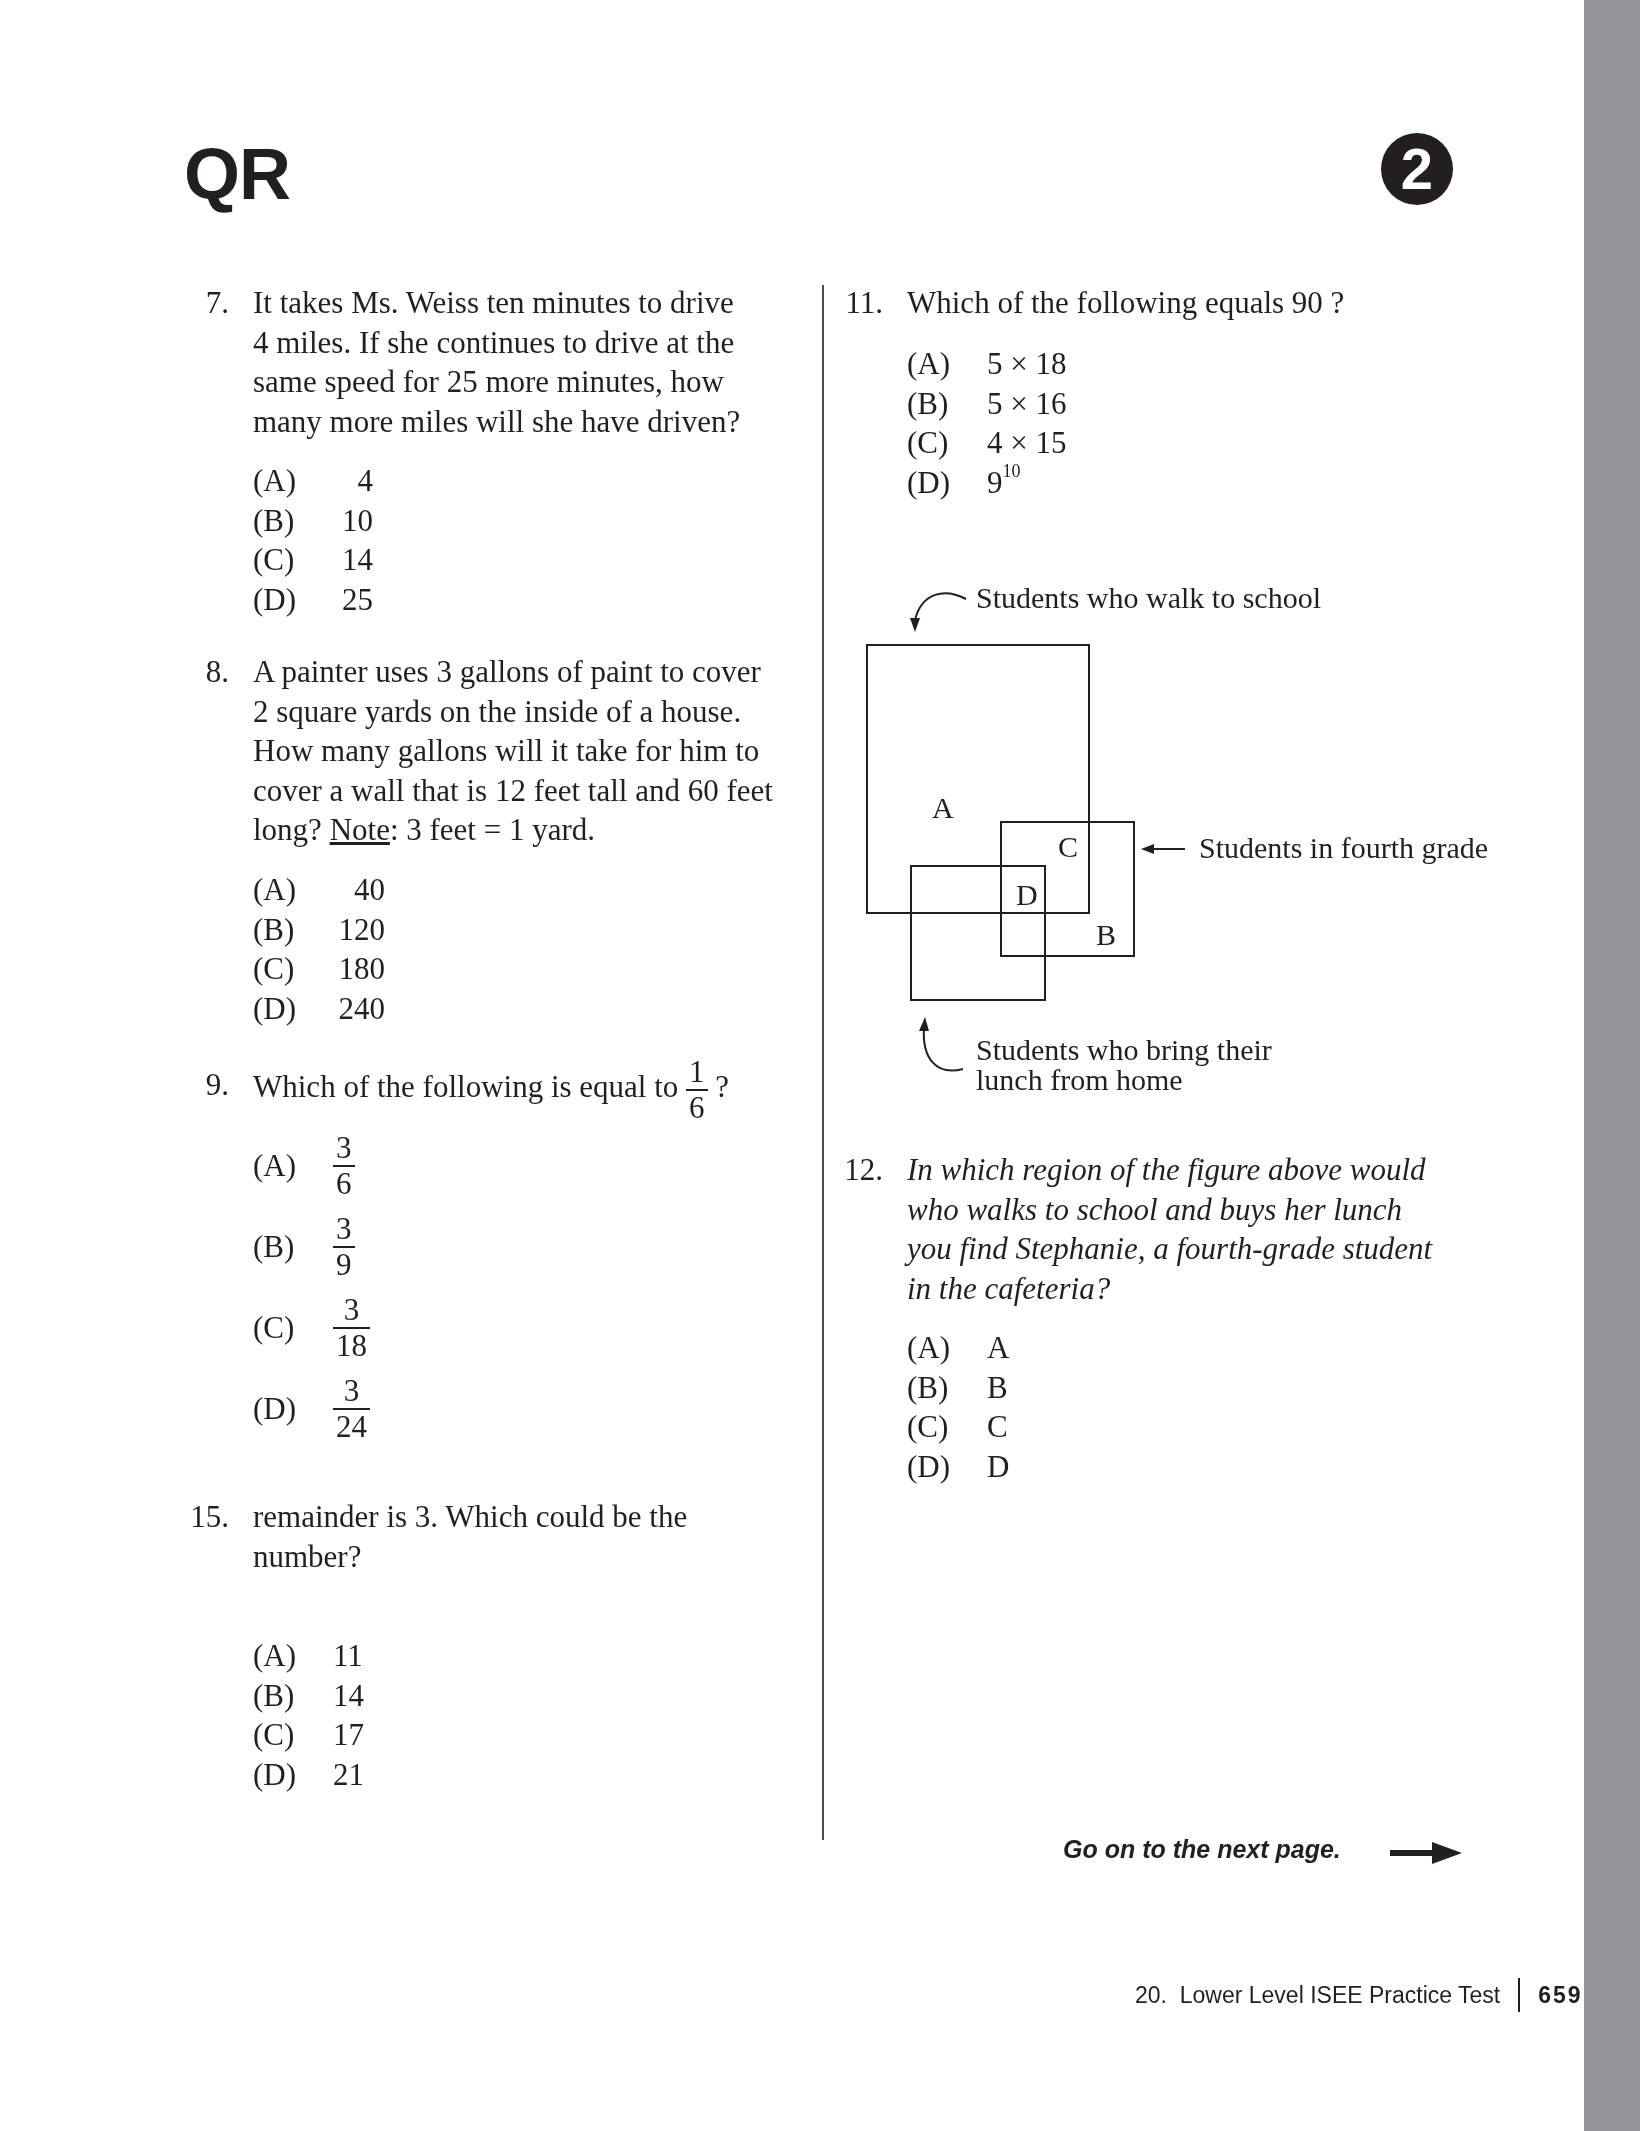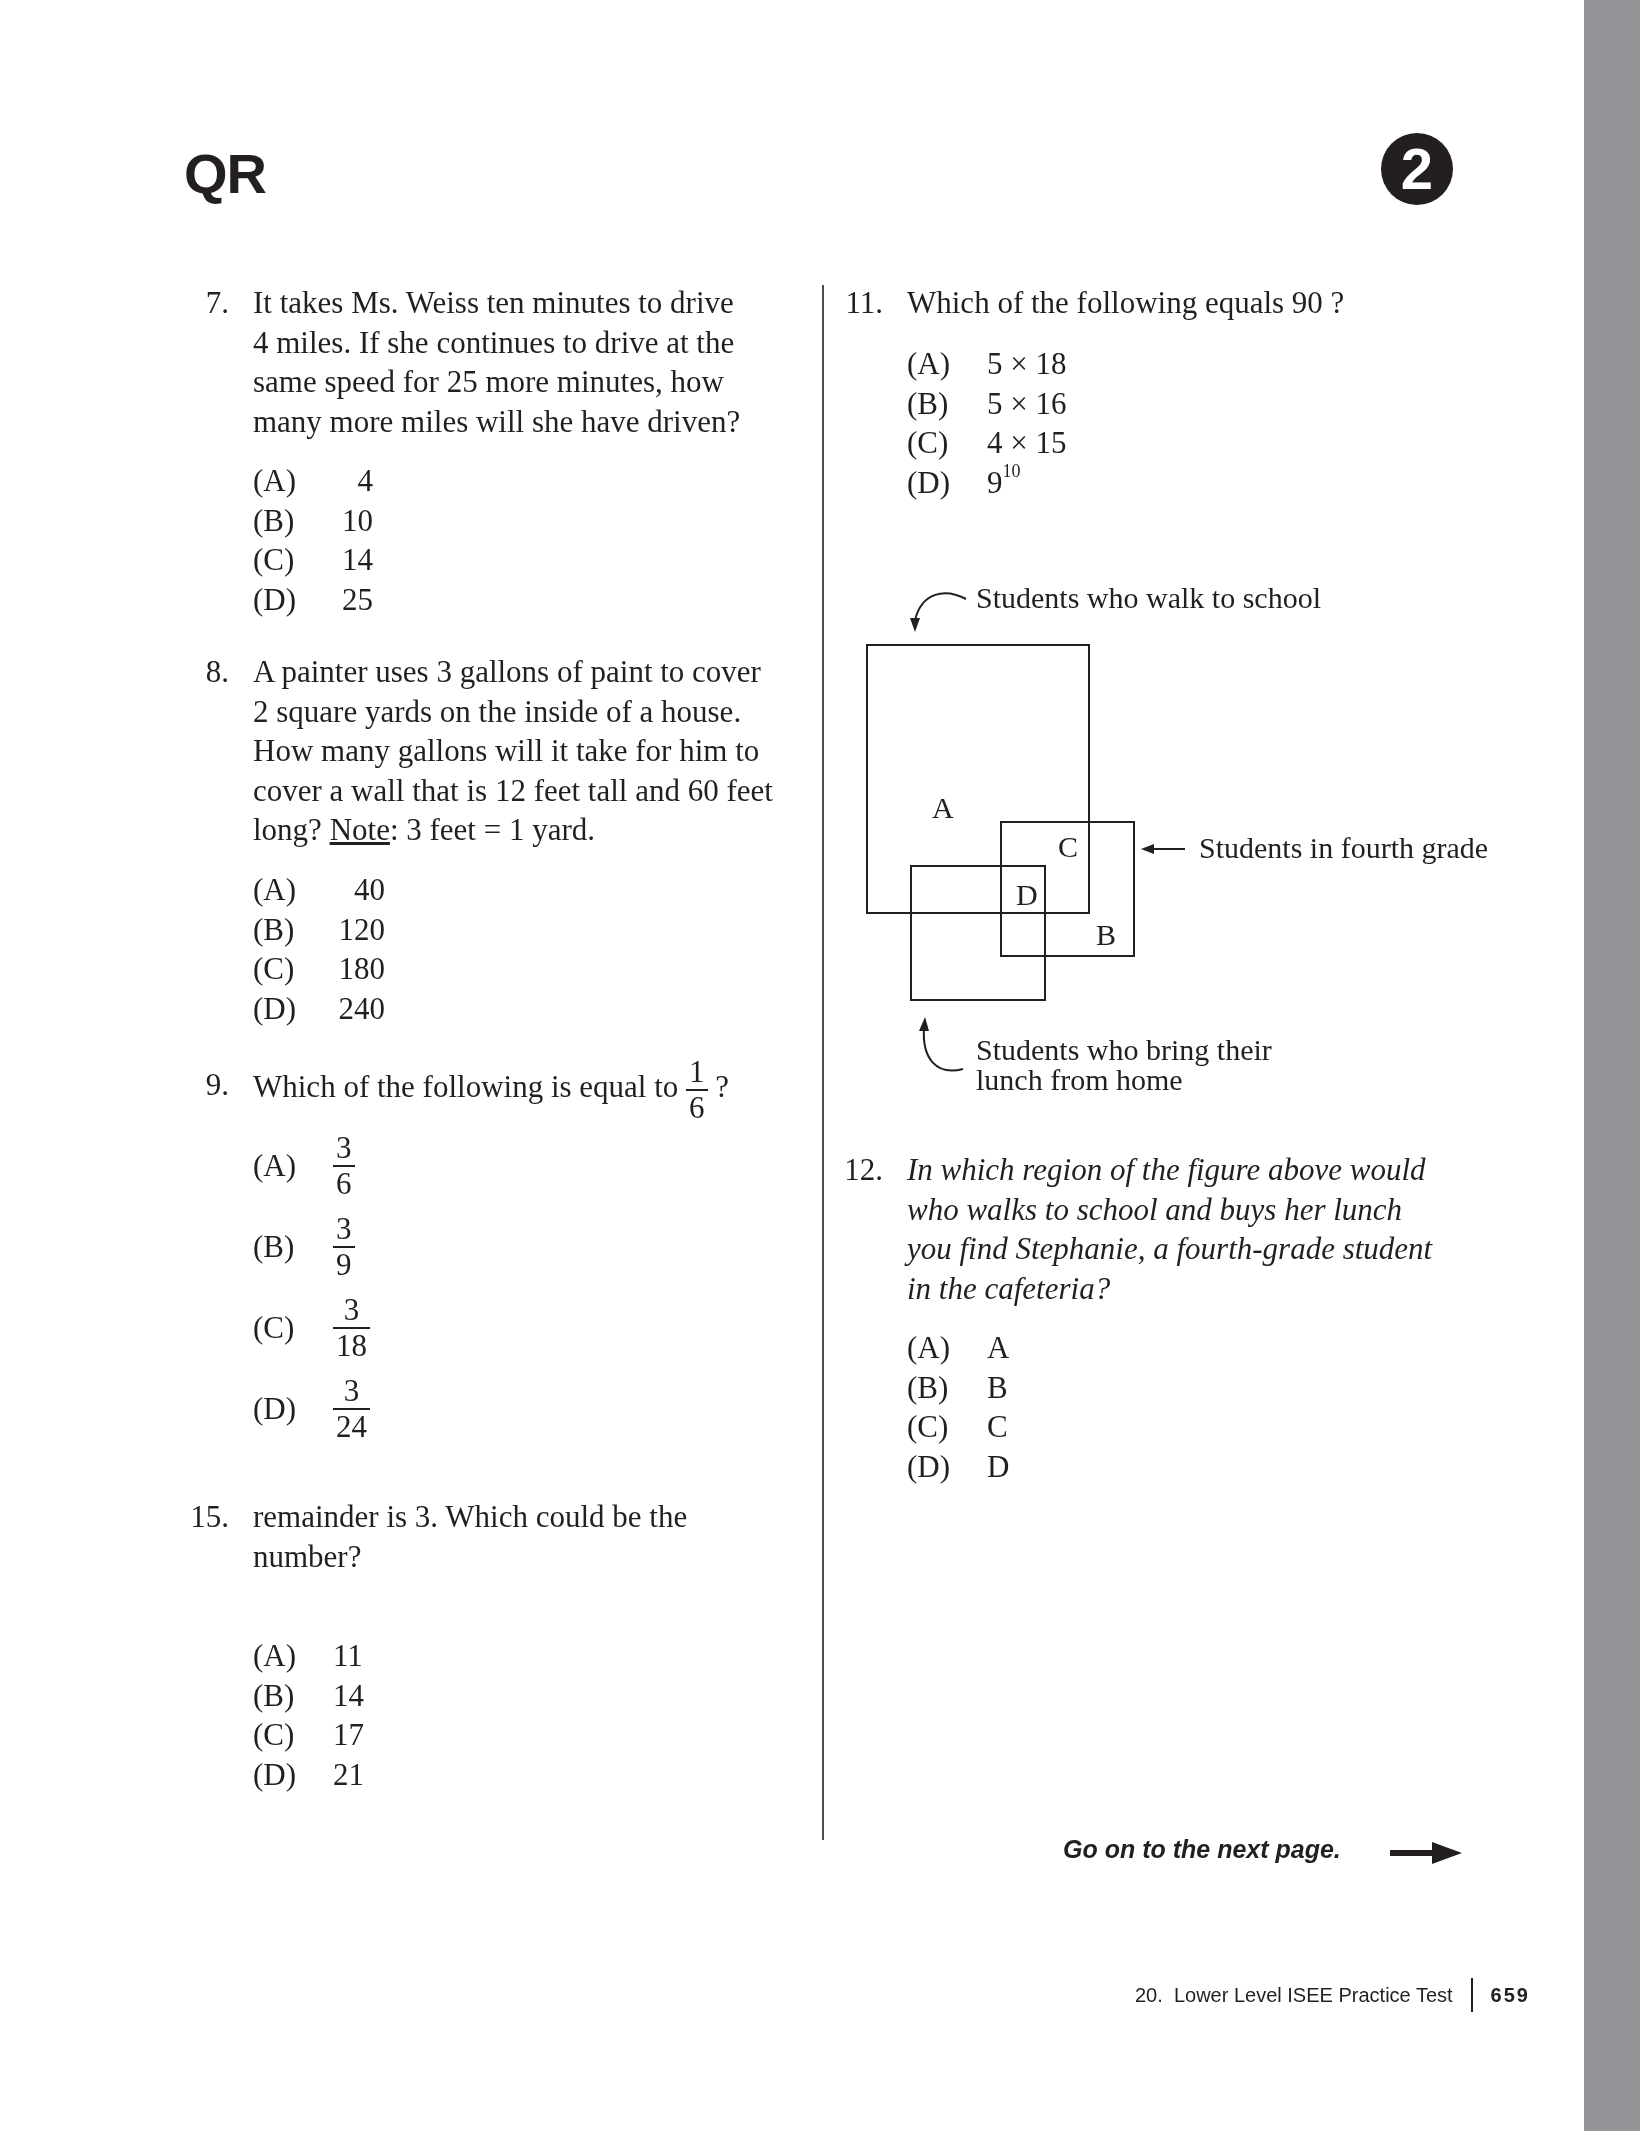--- a/index.html
+++ b/index.html
@@ -5,21 +5,21 @@
   html, body { margin: 0; padding: 0; }
   body {
     width: 1640px; height: 2131px; position: relative; overflow: hidden;
     background: #ffffff; color: #231f20;
     font-family: "Liberation Serif", "DejaVu Serif", serif;
   }
   .side-bar { position: absolute; left: 1584px; top: 0; width: 56px; height: 2131px; background: #939598; }
   .section-title {
     position: absolute; left: 184px; top: 132px;
     font-family: "Liberation Sans", "DejaVu Sans", sans-serif;
-    font-weight: bold; font-size: 56px; line-height: 84px; letter-spacing: -1px; color: #231f20;
+    font-weight: bold; font-size: 72px; line-height: 84px; letter-spacing: -1px; color: #231f20;
   }
   .section-badge {
     position: absolute; left: 1381px; top: 133px; width: 72px; height: 72px; border-radius: 50%;
     background: #231f20; color: #fff; text-align: center;
     font-family: "Liberation Sans", "DejaVu Sans", sans-serif; font-weight: bold; font-size: 58px; line-height: 72px;
   }
   .col-divider { position: absolute; left: 822px; top: 285px; width: 2px; height: 1555px; background: #4d4d4f; }
   .q { position: absolute; font-size: 31px; line-height: 39.5px; }
   .q .num { position: absolute; text-align: right; width: 50px; }
   .q .stem { position: absolute; left: 69px; }
@@ -39,21 +39,21 @@
   .diagram { position: absolute; left: 840px; top: 580px; width: 620px; height: 520px; }
   .diagram .lbl-text { position: absolute; font-size: 30px; line-height: 30px; white-space: nowrap; }
   .footer-next {
     position: absolute; left: 1063px; top: 1834px;
     font-family: "Liberation Sans", "DejaVu Sans", sans-serif; font-weight: bold; font-style: italic;
     font-size: 25px; line-height: 30px;
   }
   .footer-arrow { position: absolute; left: 1390px; top: 1842px; }
   .running-foot {
     position: absolute; left: 1135px; top: 1978px;
-    font-family: "Liberation Sans", "DejaVu Sans", sans-serif; font-size: 20px; line-height: 30px; color: #231f20;
+    font-family: "Liberation Sans", "DejaVu Sans", sans-serif; font-size: 23px; line-height: 30px; color: #231f20;
     display: flex; align-items: center;
   }
   .running-foot .sep { width: 2px; height: 34px; background: #231f20; margin: 0 18px 0 18px; }
   .running-foot .page { font-weight: bold; letter-spacing: 2px; }
 </style>
 </head>
 <body>
 
 <div class="side-bar"></div>
 

